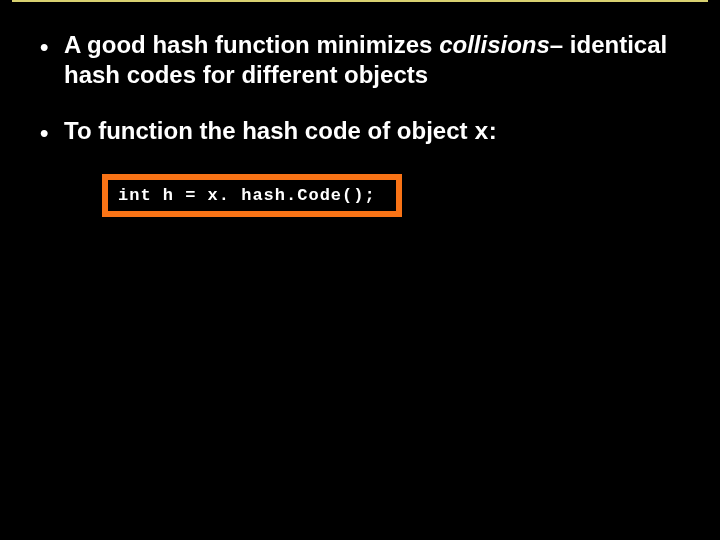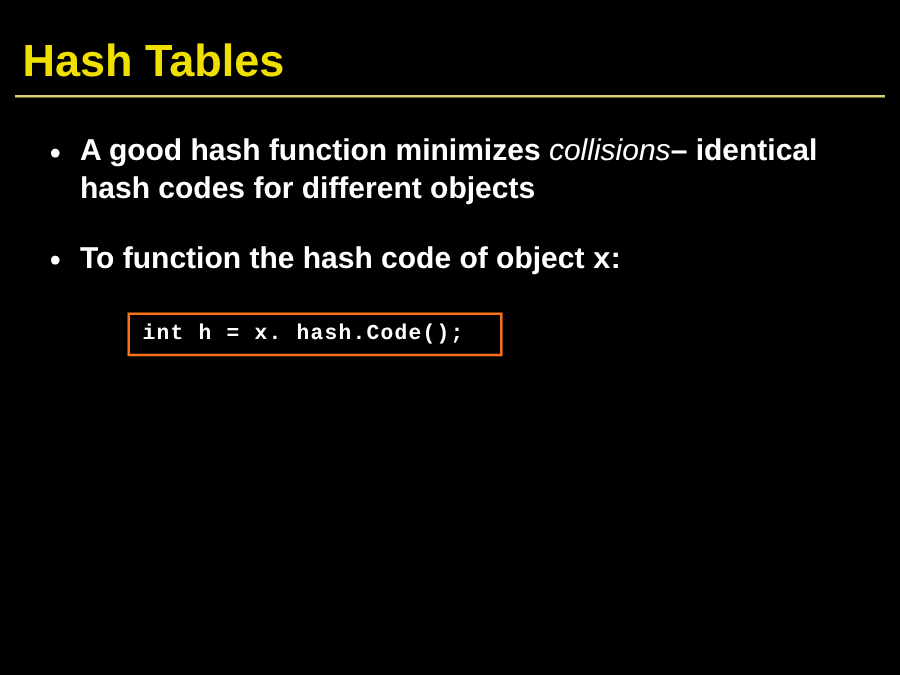--- a/index.html
+++ b/index.html
@@ -45,47 +45,46 @@
     flex: 0 0 auto;
     width: 24px;
     text-align: left;
     padding-top: 2px;
   }
   .bullet .txt {
     flex: 1 1 auto;
   }
   .italic {
     font-style: italic;
-    font-weight: normal;
+    font-weight: bold;
   }
   .mono {
     font-family: "Courier New", Courier, monospace;
     font-weight: bold;
   }
   .codebox {
     margin-left: 62px;
     margin-top: 2px;
-    border: 2px solid #f97316;
+    border: 6px solid #f97316;
     background: #000000;
     color: #ffffff;
     font-family: "Courier New", Courier, monospace;
     font-weight: bold;
     font-size: 17px;
     padding: 6px 10px;
     width: 300px;
     box-sizing: border-box;
     letter-spacing: 1px;
   }
 </style>
 </head>
 <body>
 
 <div class="slide">
 
-  <div class="title">Hash Tables</div>
   <hr class="rule">
 
   <div class="body">
 
     <div class="bullet">
       <span class="dot">•</span>
       <span class="txt">
         <span>A good hash function minimizes </span><span class="italic">collisions</span><span>– identical hash codes for different objects</span>
       </span>
     </div>

